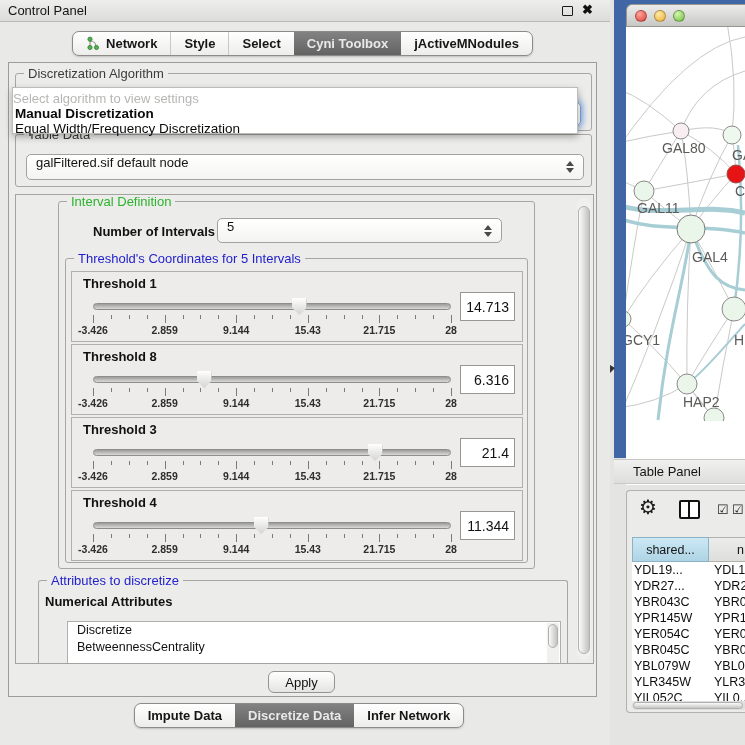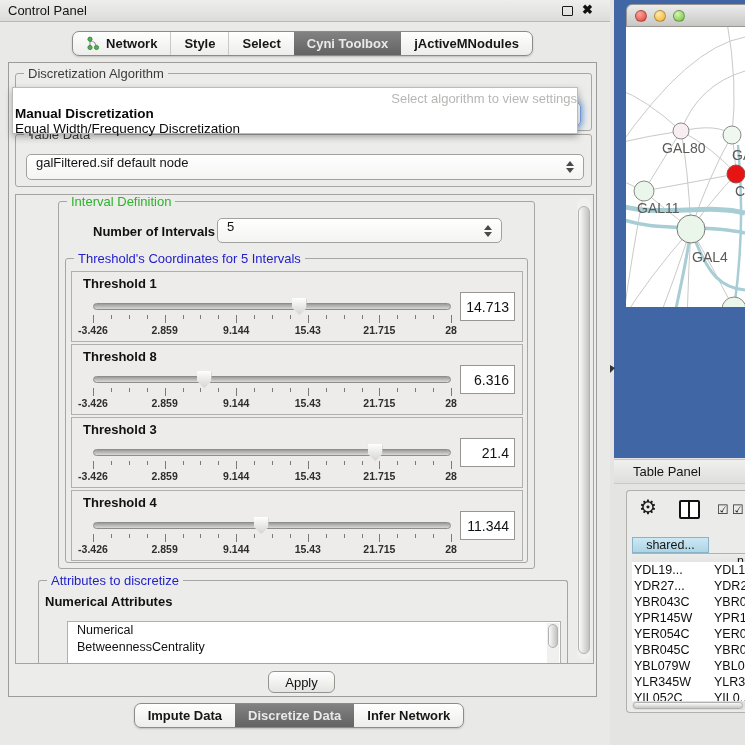--- a/index.html
+++ b/index.html
@@ -38,21 +38,21 @@
   .combo { position:absolute; background:linear-gradient(#ffffff,#f4f4f2); border:1px solid #a3a19e; border-radius:5px;
     font-size:13px; color:#141414; display:flex; align-items:flex-start; padding-left:9px; }
   .combo .spin { position:absolute; right:9px; top:50%; transform:translateY(-50%); display:flex; flex-direction:column; gap:2px; }
   .combo .spin i { width:0; height:0; border-left:4px solid transparent; border-right:4px solid transparent; display:block; }
   .combo .spin i.up { border-bottom:5px solid #4a4a48; }
   .combo .spin i.dn { border-top:5px solid #4a4a48; }
   .combo.focused { border:1px solid #74a2e0; box-shadow:0 0 6px 2px rgba(116,162,224,.85); }
 
   .popup { position:absolute; left:12px; top:87px; width:566px; height:47px; background:#ffffff;
     border:1px solid #bcbcba; box-shadow:0 3px 7px rgba(0,0,0,.30); z-index:50; }
-  .popup-hint { font-size:13px; color:#b6b6b4; text-align:right; padding-top:3px; }
+  .popup-hint { font-size:13px; color:#b6b6b4; text-align:left; padding-top:3px; }
   .popup-opt { font-size:13.5px; color:#0a0a0a; padding:0 2px; line-height:15px; }
   .popup-opt.first { font-weight:bold; }
 
   .scrollpanel { position:absolute; left:6px; top:131px; width:579px; height:470px;
     border:1px solid #a5a3a0; background:#ececea; overflow:hidden; }
   .vscroll { position:absolute; right:2px; top:3px; width:14px; height:462px; background:#f0f0ee; border-radius:7px; }
   .vscroll .thumb { position:absolute; left:1px; top:8px; width:12px; height:448px; border-radius:6px;
     background:linear-gradient(90deg,#fbfbfb,#c2c2c0); border:1px solid #b2b2b0; }
 
   .slider-box { position:absolute; height:71px; border:1px solid #b1afac; background:#edecea; }
@@ -80,33 +80,33 @@
     background:linear-gradient(#ffffff,#e4e4e2); font-size:13px; color:#111; display:flex; align-items:center; justify-content:center; }
 
   
   .net-window { position:absolute; left:614px; top:0; width:131px; height:458px; background:#4166a5; }
   .net-titlebar { position:absolute; left:12px; top:4px; width:119px; height:23px;
     background:linear-gradient(#ececec,#c7c7c5); border:1px solid #98968f; border-right:none; border-radius:6px 0 0 0; }
   .tl { position:absolute; top:5px; width:12px; height:12px; border-radius:50%; border:1px solid rgba(0,0,0,.28); }
   .tl.red { left:8px; background:radial-gradient(circle at 35% 30%, #ffa49c, #dd4137); }
   .tl.yellow { left:27px; background:radial-gradient(circle at 35% 30%, #ffe9a8, #efae2c); }
   .tl.green { left:46px; background:radial-gradient(circle at 35% 30%, #d6f5b0, #6bbd3c); }
-  .net-canvas { position:absolute; left:12px; top:27px; width:119px; height:280px; background:#ffffff; overflow:hidden; }
+  .net-canvas { position:absolute; left:12px; top:27px; width:119px; height:458px; background:#ffffff; overflow:hidden; }
 
   
   .tp-bar { position:absolute; left:614px; top:459px; width:131px; height:25px;
     background:linear-gradient(#f0f0ee,#dededc); border-top:1px solid #c6c6c4; border-bottom:1px solid #c9c9c7; }
   .tp-bar span { position:absolute; left:19px; top:4px; font-size:13px; color:#141414; }
   .tp-box { position:absolute; left:626px; top:490px; width:119px; height:223px;
     background:#ebebe9; border:1px solid #b3b1ae; border-right:none; border-radius:4px 0 0 4px; }
   .gear { position:absolute; left:12px; top:4px; font-size:20px; color:#1a1a1a; }
   .col-icon { position:absolute; left:52px; top:9px; width:21px; height:19px; border:2.4px solid #111; border-radius:2px; background:#fff; }
   .col-icon::after { content:""; position:absolute; left:7px; top:0; width:2.4px; height:100%; background:#111; }
   .cbx { position:absolute; top:11px; font-size:13px; color:#1a1a1a; }
-  .tp-header { position:absolute; left:5px; top:46px; width:114px; height:25px; display:flex;flex-direction:column; }
+  .tp-header { position:absolute; left:5px; top:46px; width:114px; height:25px; display:flex; }
   .th-cell { height:25px; font-size:12.5px; color:#141414; display:flex; align-items:center; justify-content:center; }
   .th-cell.c0 { width:77px; background:linear-gradient(#cce8f4,#aed4e4); border:1px solid #8ab2c8; }
   .th-cell.c1 { flex:1; background:linear-gradient(#ececea,#dededc); border:1px solid #b3b1ae; border-left:none; justify-content:flex-end; padding-right:1px; }
   .tp-body { position:absolute; left:5px; top:71px; width:114px; height:139px; background:#ffffff; overflow:hidden; }
   .tp-row { display:flex; height:16px; }
   .tp-cell { font-size:12.5px; color:#0e0e0e; line-height:16px; white-space:nowrap; overflow:hidden; }
   .tp-cell.c0 { width:77px; padding-left:2px; }
   .tp-cell.c1 { flex:1; padding-left:5px; }
   .hscroll { position:absolute; left:5px; top:210px; width:114px; height:9px; background:#dededc; border-radius:5px; }
   .hscroll .thumb { position:absolute; left:1px; top:1px; width:110px; height:7px; border-radius:4px;
@@ -349,21 +349,21 @@
         </div>
       </div>
 
       <div class="group" style="left:22px; top:385px; width:530px; height:95px; border-bottom:none;">
         <span class="gtitle blue">Attributes to discretize</span>
         <span style="position:absolute; left:6px; top:13px; font-size:13px; font-weight:bold; color:#111;">Numerical Attributes</span>
         <div class="attr-list">
           <div class="attr-scroll">
               <div class="thumb"></div>
             </div>
-        <div class="attr-item">Numerical</div>
+        <div class="attr-item">Discretize</div>
             <div class="attr-item">BetweennessCentrality</div>
           </div>
       </div>
 
       <div class="vscroll">
         <div class="thumb"></div>
       </div>
     </div>
 
     <div class="apply-btn">

